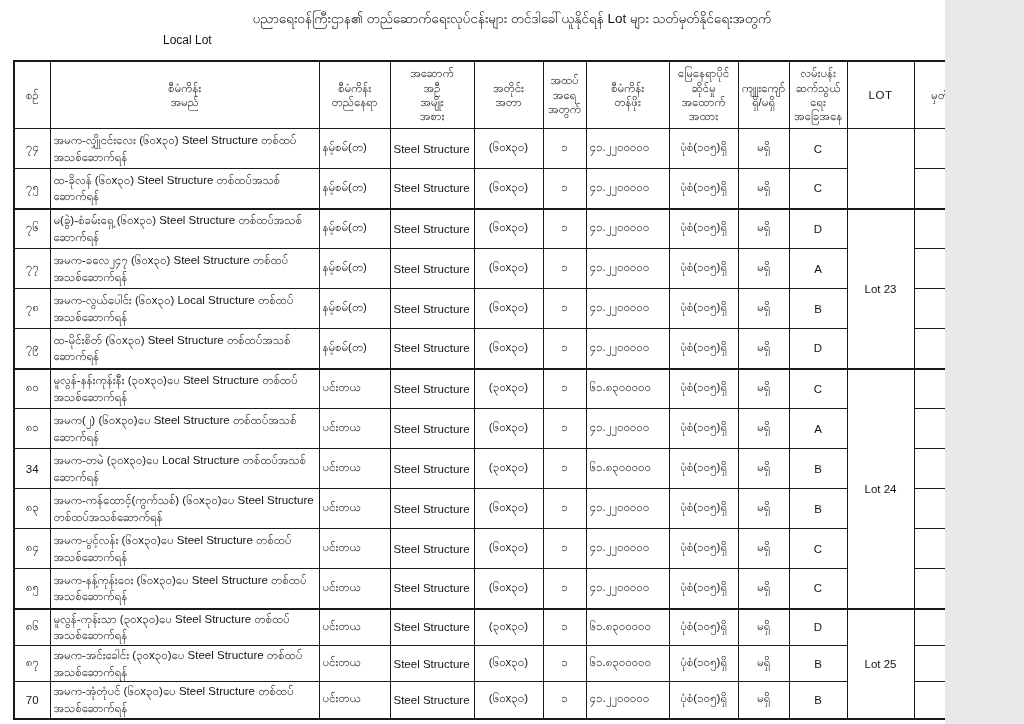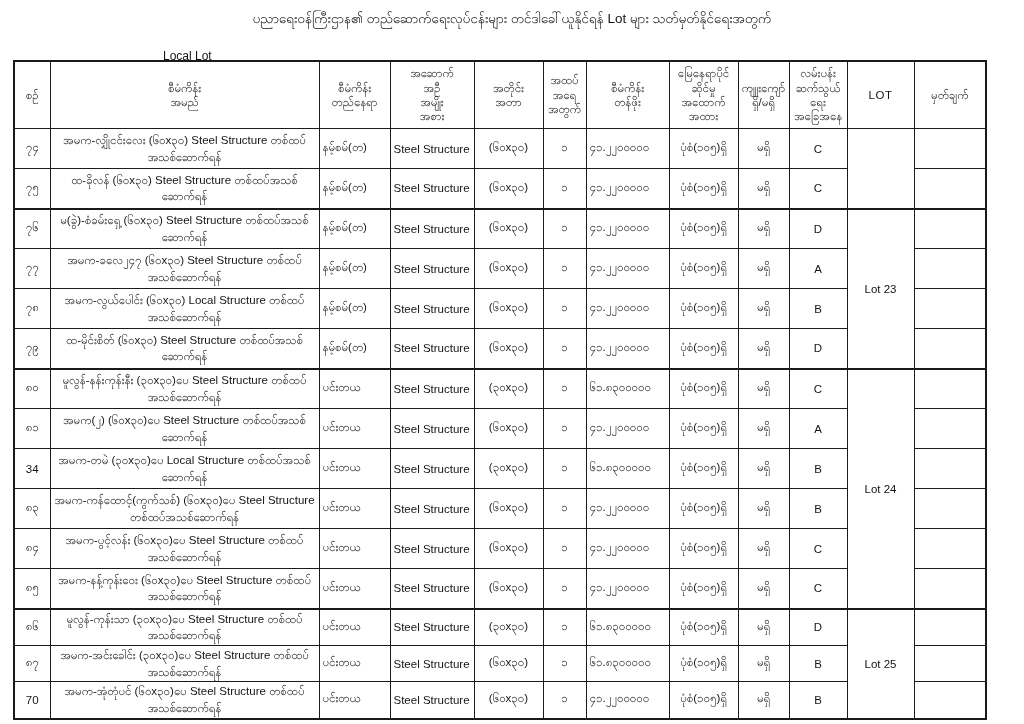--- a/index.html
+++ b/index.html
@@ -1,34 +1,34 @@
 <!DOCTYPE html>
 <html><head>
 <meta charset="utf-8">
 <style>
   html,body{margin:0;padding:0;background:#e8e8e8;}
-  .page{position:relative;width:1024px;height:724px;background:#ffffff;
+  .page{position:relative;width:945px;height:724px;background:#ffffff;
         font-family:"Liberation Sans",sans-serif;color:#141414;overflow:hidden;}
   .title{position:absolute;top:9px;left:0;width:1024px;text-align:center;
          font-size:13.5px;line-height:1.5;}
-  .local-lot{position:absolute;left:163px;top:49px;font-size:12px;}
+  .local-lot{position:absolute;left:163px;top:33px;font-size:12px;}
   table.doc{position:absolute;left:13px;top:60px;width:972px;
             border-collapse:collapse;table-layout:fixed;
             border:2px solid #1a1a1a;}
   table.doc th, table.doc td{border:1px solid #1a1a1a;font-weight:normal;
             font-size:11.5px;padding:1px 3px;vertical-align:middle;
             overflow:hidden;}
   thead th{white-space:pre-line;text-align:center;font-size:12px;
            height:64px;line-height:1.25;border-bottom-width:2px;}
   tbody tr{height:40px;}
   tbody tr:nth-child(n+13){height:34px;}
   td.c{text-align:center;}
   td.r{text-align:left;padding-right:5px;}
   td.l{text-align:left;}
-  td.name{line-height:1.45;font-size:11.5px;padding-left:4px;text-align:center;}
+  td.name{line-height:1.45;font-size:11.5px;padding-left:4px;}
   tr.lot-boundary td{border-top-width:2px;}
   td.lotcell{text-align:center;font-size:12px;}
   td.lotcell.clipped{vertical-align:top;padding:0;}
   .clipwrap{height:5px;overflow:hidden;text-align:center;}
   .clipwrap span{display:block;margin-top:-11px;font-size:12px;}
   .lot-header{letter-spacing:.5px;}
 </style>
 </head>
 <body>
 

